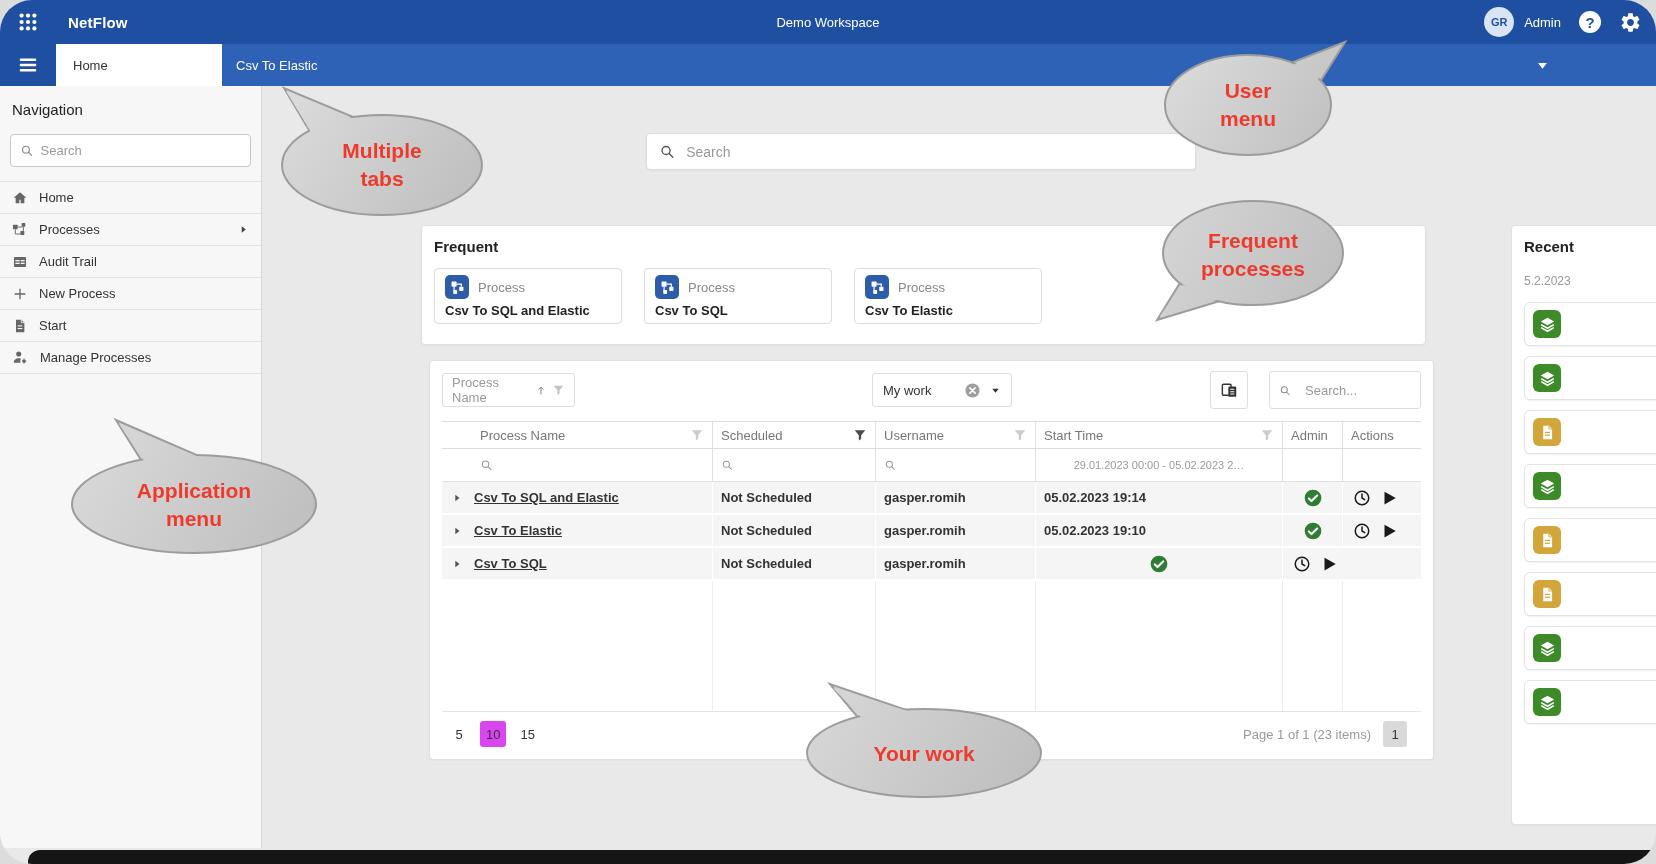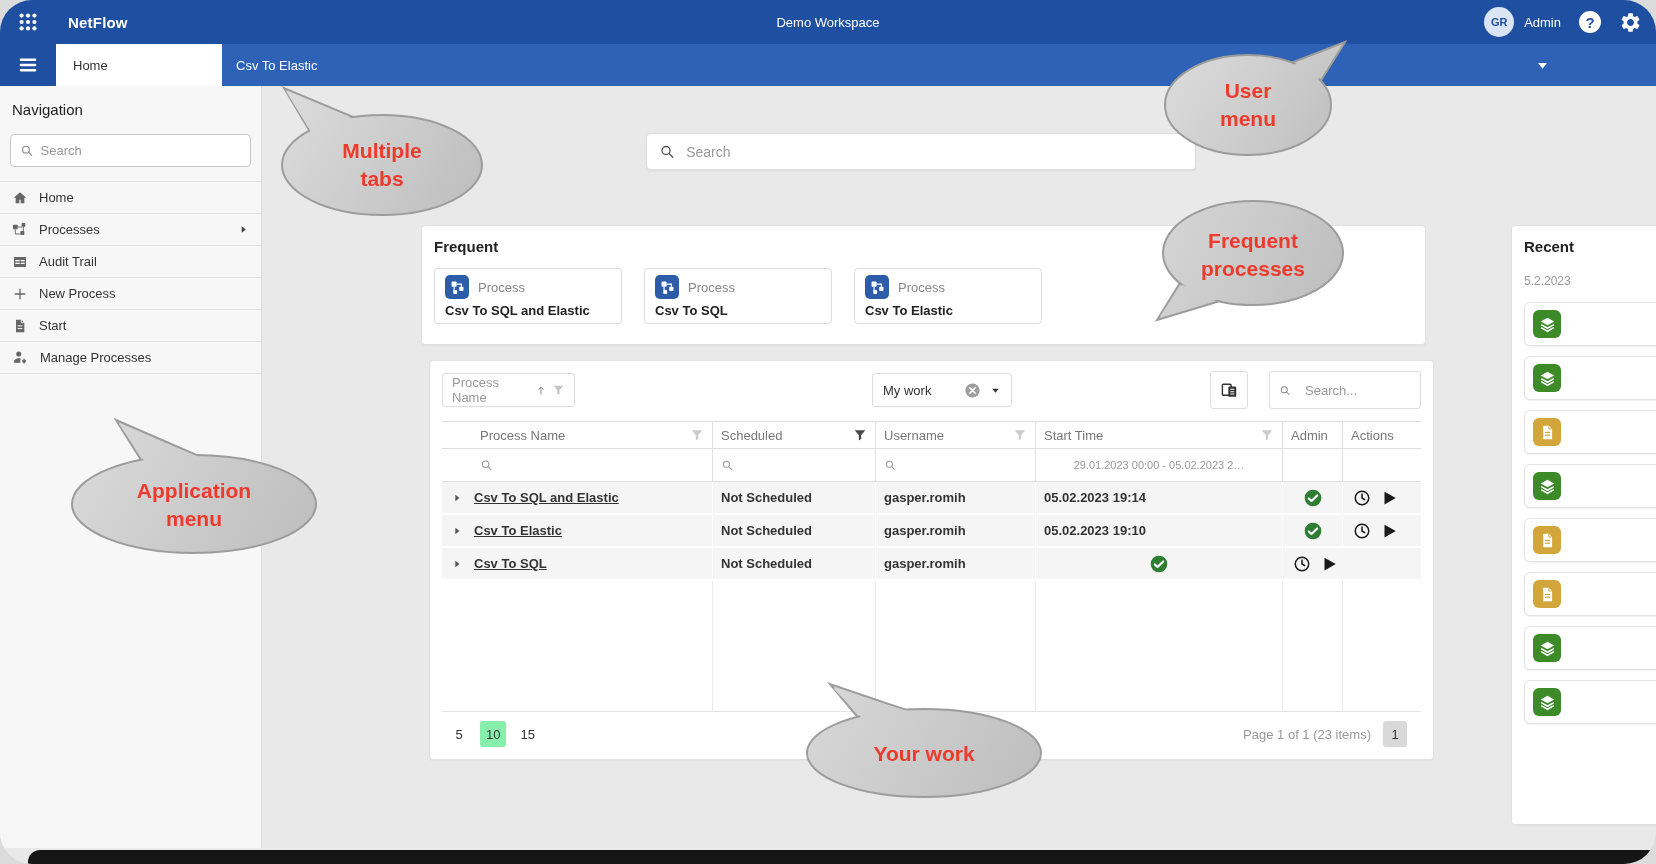--- a/index.html
+++ b/index.html
@@ -105,21 +105,21 @@
   .cell-bold { font-size:13px; font-weight:bold; color:#333; white-space:nowrap; }
   .cell-status { justify-content:center; }
   .cell-actions { gap:9px; padding-left:10px; }
   .action-btn { display:flex; align-items:center; cursor:pointer; color:#1a1a1a; }
 
   .grid-empty { flex:1; }
   .grid-empty .vline { border-right:1px solid #ececec; }
   .wt-footer { border-top:1px solid #e4e4e4; padding-top:9px; display:flex; align-items:center; flex:none; }
   .size-btn { min-width:26px; height:26px; display:flex; align-items:center; justify-content:center;
               font-size:13px; color:#333; border-radius:3px; margin-right:8px; padding:0 6px; cursor:pointer; }
-  .size-btn.selected { background:#86efac; }
+  .size-btn.selected { background:#d946ef; }
   .sizes { display:flex; padding-left:4px; }
   .page-info { margin-left:auto; color:#999; font-size:13px; margin-right:12px; }
   .page-btn { width:24px; height:26px; background:#d9d9d9; border-radius:3px; display:flex; align-items:center;
               justify-content:center; font-size:13px; color:#333; margin-right:14px; cursor:pointer; }
 
   
   .recent { left:1248px; top:139px; width:200px; height:600px; padding:12px; }
   .recent-date { margin-top:19px; color:#999; font-size:12px; }
   .recent-items { margin-top:14px; display:flex; flex-direction:column; gap:10px; }
   .ritem { height:44px; border:1px solid #e3e3e3; border-radius:6px; box-shadow:0 1px 2px rgba(0,0,0,.06);

